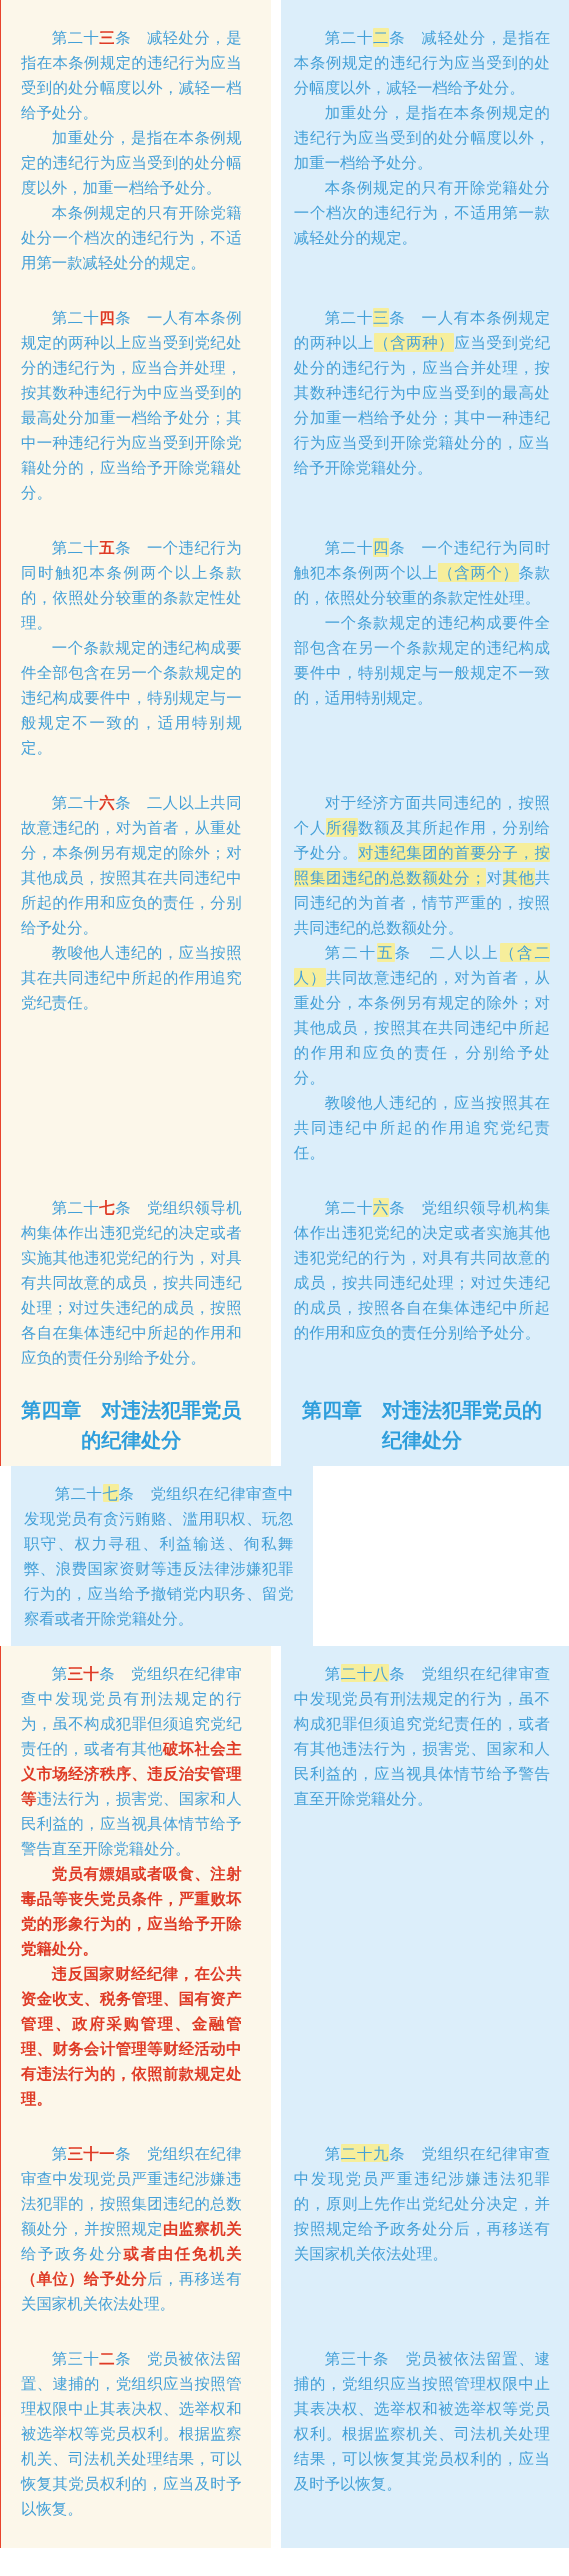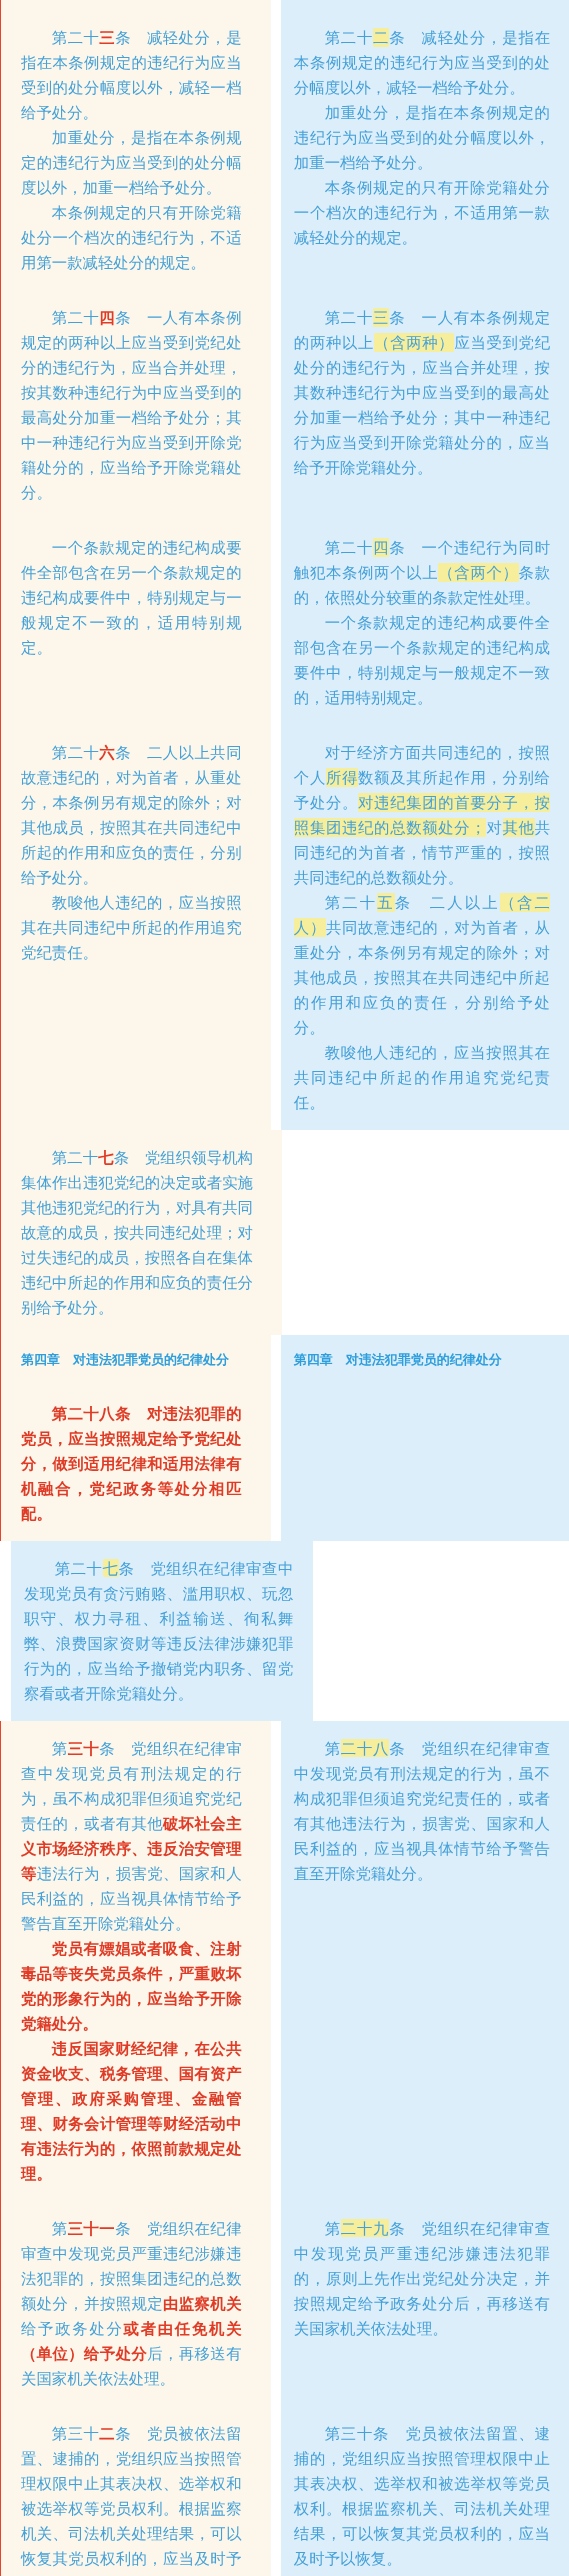--- a/index.html
+++ b/index.html
@@ -40,25 +40,25 @@
     font-size:15.4px;
     line-height:25px;
     color:var(--text-blue);
     text-align:justify;
     text-indent:2em;
     letter-spacing:0;
   }
   .chapter-row .cell{padding-top:10.3px;padding-bottom:10.3px;}
   .chapter-title{
     margin:0;
-    font-size:13px;
+    font-size:20px;
     line-height:30px;
     font-weight:bold;
     color:var(--heading-blue);
-    text-align:left;
+    text-align:center;
     text-indent:0;
   }
   .seg-n{color:inherit;}
   .seg-r{color:var(--accent-red);font-weight:bold;}
   .seg-h{background:var(--highlight-yellow);border-radius:1.1px;padding:0.6px 0;
          -webkit-box-decoration-break:clone;box-decoration-break:clone;}
 </style>
 </head>
 <body>
 
@@ -83,20 +83,21 @@
           <p class="para"><span class="seg-n">第二十</span><span class="seg-r">四</span><span class="seg-n">条　一人有本条例规定的两种以上应当受到党纪处分的违纪行为，应当合并处理，按其数种违纪行为中应当受到的最高处分加重一档给予处分；其中一种违纪行为应当受到开除党籍处分的，应当给予开除党籍处分。</span></p>
         </div>
     <div class="gutter"></div>
     <div class="cell cell-right">
           <p class="para"><span class="seg-n">第二十</span><span class="seg-h">三</span><span class="seg-n">条　一人有本条例规定的两种以上</span><span class="seg-h">（含两种）</span><span class="seg-n">应当受到党纪处分的违纪行为，应当合并处理，按其数种违纪行为中应当受到的最高处分加重一档给予处分；其中一种违纪行为应当受到开除党籍处分的，应当给予开除党籍处分。</span></p>
         </div>
   </div>
 
   <div class="row">
     <div class="cell cell-left">
+          <p class="para"><span class="seg-n">第二十</span><span class="seg-r">五</span><span class="seg-n">条　一个违纪行为同时触犯本条例两个以上条款的，依照处分较重的条款定性处理。</span></p>
           <p class="para"><span class="seg-n">一个条款规定的违纪构成要件全部包含在另一个条款规定的违纪构成要件中，特别规定与一般规定不一致的，适用特别规定。</span></p>
         </div>
     <div class="gutter"></div>
     <div class="cell cell-right">
           <p class="para"><span class="seg-n">第二十</span><span class="seg-h">四</span><span class="seg-n">条　一个违纪行为同时触犯本条例两个以上</span><span class="seg-h">（含两个）</span><span class="seg-n">条款的，依照处分较重的条款定性处理。</span></p>
           <p class="para"><span class="seg-n">一个条款规定的违纪构成要件全部包含在另一个条款规定的违纪构成要件中，特别规定与一般规定不一致的，适用特别规定。</span></p>
         </div>
   </div>
 
   <div class="row">
@@ -110,39 +111,35 @@
           <p class="para"><span class="seg-n">第二十</span><span class="seg-h">五</span><span class="seg-n">条　二人以上</span><span class="seg-h">（含二人）</span><span class="seg-n">共同故意违纪的，对为首者，从重处分，本条例另有规定的除外；对其他成员，按照其在共同违纪中所起的作用和应负的责任，分别给予处分。</span></p>
           <p class="para"><span class="seg-n">教唆他人违纪的，应当按照其在共同违纪中所起的作用追究党纪责任。</span></p>
         </div>
   </div>
 
   <div class="row">
     <div class="cell cell-left">
           <p class="para"><span class="seg-n">第二十</span><span class="seg-r">七</span><span class="seg-n">条　党组织领导机构集体作出违犯党纪的决定或者实施其他违犯党纪的行为，对具有共同故意的成员，按共同违纪处理；对过失违纪的成员，按照各自在集体违纪中所起的作用和应负的责任分别给予处分。</span></p>
         </div>
     <div class="gutter"></div>
+    <div class="cell cell-right">
+          <p class="para"><span class="seg-n">第二十</span><span class="seg-h">六</span><span class="seg-n">条　党组织领导机构集体作出违犯党纪的决定或者实施其他违犯党纪的行为，对具有共同故意的成员，按共同违纪处理；对过失违纪的成员，按照各自在集体违纪中所起的作用和应负的责任分别给予处分。</span></p>
+        </div>
   </div>
 
   <div class="row chapter-row">
     <div class="cell cell-left">
           <p class="chapter-title"><span class="seg-n">第四章　对违法犯罪党员的纪律处分</span></p>
         </div>
     <div class="gutter"></div>
     <div class="cell cell-right">
           <p class="chapter-title"><span class="seg-n">第四章　对违法犯罪党员的纪律处分</span></p>
         </div>
   </div>
 
-  <div class="row">
-    <div class="cell cell-left">
-          <p class="para"><span class="seg-r">第二十八条　对违法犯罪的党员，应当按照规定给予党纪处分，做到适用纪律和适用法律有机融合，党纪政务等处分相匹配。</span></p>
-        </div>
-    <div class="gutter"></div>
-    <div class="cell cell-right"></div>
-  </div>
 
   <div class="row">
     <div class="gutter"></div>
     <div class="cell cell-right">
           <p class="para"><span class="seg-n">第二十</span><span class="seg-h">七</span><span class="seg-n">条　党组织在纪律审查中发现党员有贪污贿赂、滥用职权、玩忽职守、权力寻租、利益输送、徇私舞弊、浪费国家资财等违反法律涉嫌犯罪行为的，应当给予撤销党内职务、留党察看或者开除党籍处分。</span></p>
         </div>
   </div>
 
   <div class="row">
     <div class="cell cell-left">

